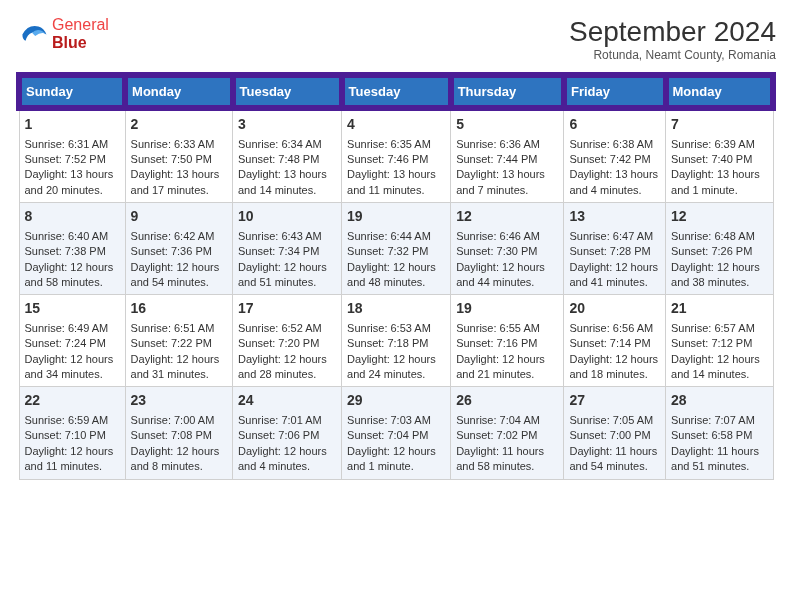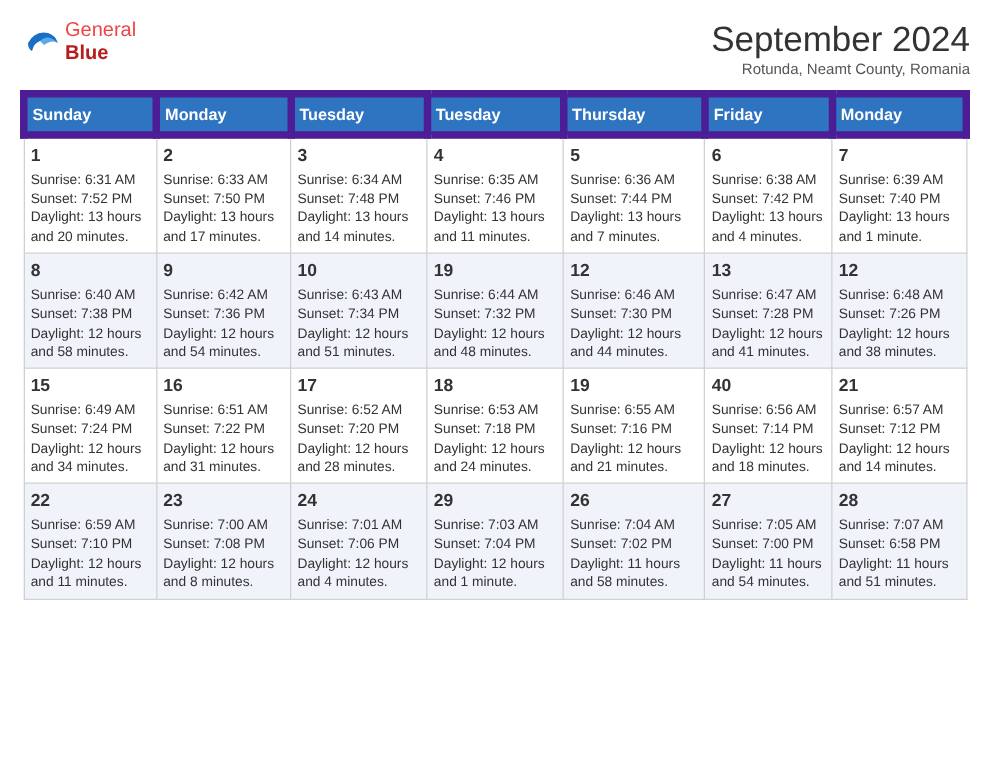--- a/index.html
+++ b/index.html
@@ -125,21 +125,21 @@
         <td><span class="day-num">12</span>Sunrise: 6:46 AM<br>Sunset: 7:30 PM<br>Daylight: 12 hours and 44 minutes.</td>
         <td><span class="day-num">13</span>Sunrise: 6:47 AM<br>Sunset: 7:28 PM<br>Daylight: 12 hours and 41 minutes.</td>
         <td><span class="day-num">12</span>Sunrise: 6:48 AM<br>Sunset: 7:26 PM<br>Daylight: 12 hours and 38 minutes.</td>
       </tr>
       <tr>
         <td><span class="day-num">15</span>Sunrise: 6:49 AM<br>Sunset: 7:24 PM<br>Daylight: 12 hours and 34 minutes.</td>
         <td><span class="day-num">16</span>Sunrise: 6:51 AM<br>Sunset: 7:22 PM<br>Daylight: 12 hours and 31 minutes.</td>
         <td><span class="day-num">17</span>Sunrise: 6:52 AM<br>Sunset: 7:20 PM<br>Daylight: 12 hours and 28 minutes.</td>
         <td><span class="day-num">18</span>Sunrise: 6:53 AM<br>Sunset: 7:18 PM<br>Daylight: 12 hours and 24 minutes.</td>
         <td><span class="day-num">19</span>Sunrise: 6:55 AM<br>Sunset: 7:16 PM<br>Daylight: 12 hours and 21 minutes.</td>
-        <td><span class="day-num">40</span>Sunrise: 6:56 AM<br>Sunset: 7:14 PM<br>Daylight: 12 hours and 18 minutes.</td>
+        <td><span class="day-num">20</span>Sunrise: 6:56 AM<br>Sunset: 7:14 PM<br>Daylight: 12 hours and 18 minutes.</td>
         <td><span class="day-num">21</span>Sunrise: 6:57 AM<br>Sunset: 7:12 PM<br>Daylight: 12 hours and 14 minutes.</td>
       </tr>
       <tr>
         <td><span class="day-num">22</span>Sunrise: 6:59 AM<br>Sunset: 7:10 PM<br>Daylight: 12 hours and 11 minutes.</td>
         <td><span class="day-num">23</span>Sunrise: 7:00 AM<br>Sunset: 7:08 PM<br>Daylight: 12 hours and 8 minutes.</td>
         <td><span class="day-num">24</span>Sunrise: 7:01 AM<br>Sunset: 7:06 PM<br>Daylight: 12 hours and 4 minutes.</td>
         <td><span class="day-num">29</span>Sunrise: 7:03 AM<br>Sunset: 7:04 PM<br>Daylight: 12 hours and 1 minute.</td>
         <td><span class="day-num">26</span>Sunrise: 7:04 AM<br>Sunset: 7:02 PM<br>Daylight: 11 hours and 58 minutes.</td>
         <td><span class="day-num">27</span>Sunrise: 7:05 AM<br>Sunset: 7:00 PM<br>Daylight: 11 hours and 54 minutes.</td>
         <td><span class="day-num">28</span>Sunrise: 7:07 AM<br>Sunset: 6:58 PM<br>Daylight: 11 hours and 51 minutes.</td>

